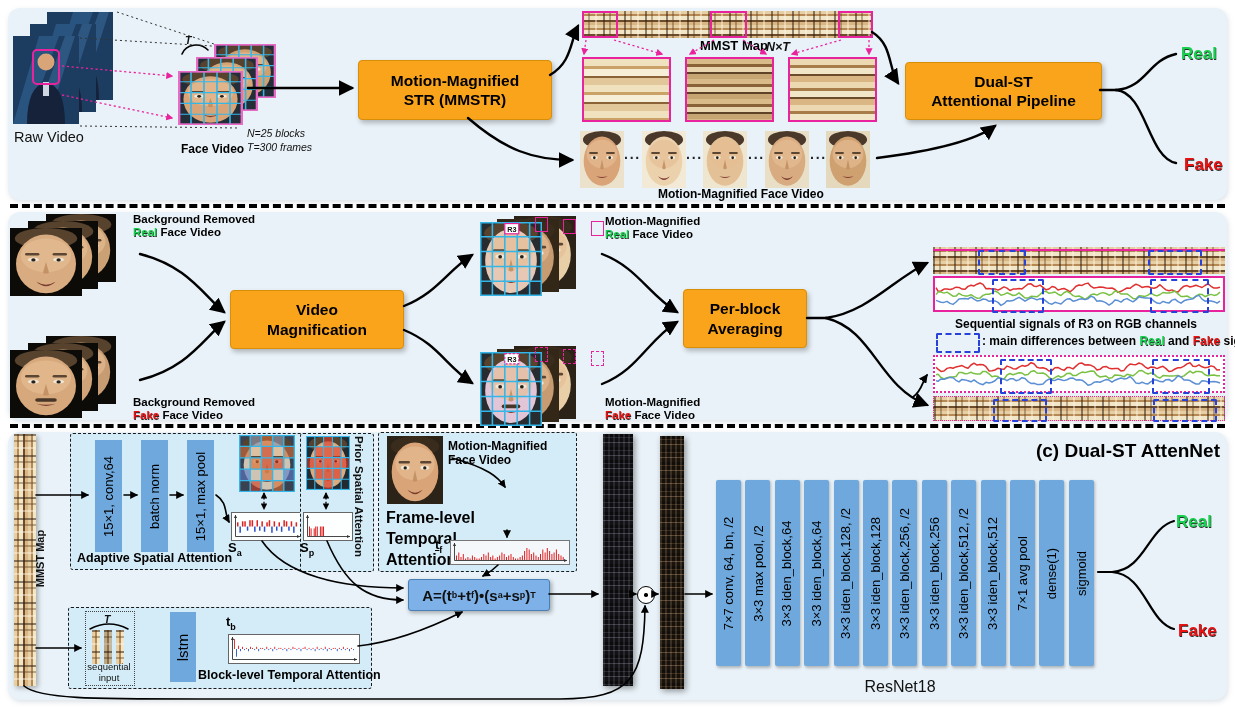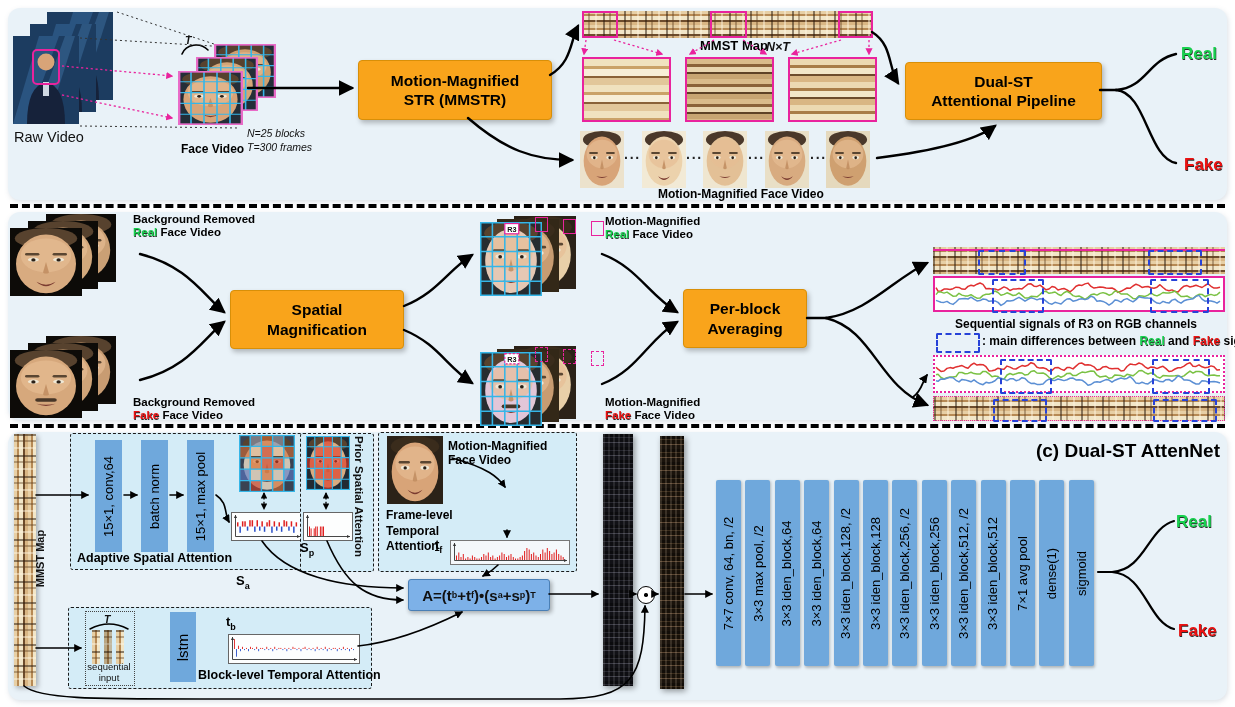--- a/index.html
+++ b/index.html
@@ -377,21 +377,21 @@
           <rect x="21" y="51" width="18" height="3.8" rx="1.9" fill="#473627"></rect>
           <path d="M22,57 Q30,59 38,57 Q30,61.5 22,57 Z" fill="#7a3b30"></path>
         </svg></div>
     </div>
   <div class="lbl" style="left:133px;top:396px;">
     <span>Background Removed</span><br>
     <span class="fake">Fake</span><span> Face Video</span>
   </div>
 
   <div class="obox" style="left:230px;top:290px;width:172px;height:57px;">
-    <span>Spatial</span>
+    <span>Video</span>
     <span>Magnification</span>
   </div>
 
   <div class="face-ph" id="mmreal-b" style="left:480px;top:216px;width:120px;height:80px;">
       <div style="position: absolute; left: 34px; top: 0px; width: 62px; height: 73px;"><svg width="100%" height="100%" viewBox="0 0 60 72" preserveAspectRatio="none">
           <rect width="60" height="72" fill="#2b2218"></rect>
           <ellipse cx="30" cy="11" rx="26" ry="11" fill="#3a2c1c"></ellipse>
           <ellipse cx="30" cy="38" rx="25" ry="31" fill="#e8cfa8"></ellipse>
           <ellipse cx="30" cy="29" rx="21" ry="18" fill="#e6bd93" opacity="0.65"></ellipse>
           <rect x="12.5" y="26.5" width="12" height="2.6" rx="1.3" fill="#5a4632"></rect>
@@ -639,21 +639,21 @@
         <rect x="58.7" y="8.3" width="1.5" height="5.3" fill="#e02020"></rect>
         <rect x="61.1" y="13.5" width="1.5" height="6.3" fill="#2b50c8"></rect>
         <rect x="63.6" y="9.3" width="1.5" height="4.2" fill="#e02020"></rect>
         <g stroke="#333" stroke-width="0.9">
           <line x1="3.5" y1="23.5" x2="68" y2="23.5"></line>
           <line x1="3.5" y1="23.5" x2="3.5" y2="2"></line>
         </g>
         <path d="M68,23.5 l-3,-1.6 l0,3.2 Z" fill="#333"></path>
         <path d="M3.5,2 l-1.6,3 l3.2,0 Z" fill="#333"></path>
       </svg></div>
-  <div class="lbl" style="left:236px;top:541px;font-size:13px;margin-top:33px;"><span>S</span><sub>a</sub></div>
+  <div class="lbl" style="left:228px;top:541px;font-size:13px;"><span>S</span><sub>a</sub></div>
 
   <div class="dashbox" style="left:300px;top:433px;width:72px;height:137px;"></div>
   <div class="face-ph" id="faceP" style="left:306px;top:436px;width:44px;height:54px;"><svg width="100%" height="100%" viewBox="0 0 60 72" preserveAspectRatio="none">
         <rect width="60" height="72" fill="#222a32"></rect>
         <ellipse cx="30" cy="11" rx="26" ry="11" fill="#57422e"></ellipse>
         <ellipse cx="30" cy="38" rx="25" ry="31" fill="#d8ab80"></ellipse>
         <ellipse cx="30" cy="29" rx="21" ry="18" fill="#e6bd93" opacity="0.65"></ellipse>
         <rect x="12.5" y="26.5" width="12" height="2.6" rx="1.3" fill="#5a4632"></rect>
         <rect x="35.5" y="26.5" width="12" height="2.6" rx="1.3" fill="#5a4632"></rect>
         <ellipse cx="19.5" cy="33.5" rx="4.6" ry="2.2" fill="#efe8d6"></ellipse>
@@ -718,21 +718,21 @@
         <ellipse cx="40.5" cy="33.5" rx="4.6" ry="2.2" fill="#efe8d6"></ellipse>
         <circle cx="19.5" cy="33.8" r="1.8" fill="#2b2017"></circle>
         <circle cx="40.5" cy="33.8" r="1.8" fill="#2b2017"></circle>
         <path d="M30,36 L27.5,47 Q30,49.5 32.5,47 Z" fill="#c08c5f" opacity=".85"></path>
         <path d="M22,57 Q30,63 38,57 Q30,66.5 22,57 Z" fill="#7a3b30"></path>
       </svg></div>
   <div class="lbl" style="left:448px;top:440px;font-size:12px;">
     <span>Motion-Magnified</span><br>
     <span>Face Video</span>
   </div>
-  <div class="lbl" style="left:386px;top:508px;font-size:12px;line-height:1.3;">
+  <div class="lbl" style="left:386px;top:508px;font-size:16px;line-height:1.3;">
     <span>Frame-level</span><br>
     <span>Temporal</span><br>
     <span>Attention</span>
   </div>
   <div class="lbl" style="left:435px;top:538px;font-size:13px;text-decoration:underline;"><span>t</span><sub>f</sub></div>
   <div class="minichart" id="tfchart" style="left:450px;top:540px;width:118px;height:23px;background:#f4f8fb;border-color:#777;"><svg width="100%" height="100%" viewBox="0 0 118 23" preserveAspectRatio="none">
         <rect x="5.0" y="14.5" width="1.0" height="4.5" fill="#e02020"></rect>
         <rect x="7.3" y="11.5" width="1.0" height="7.5" fill="#e02020"></rect>
         <rect x="9.5" y="16.0" width="1.0" height="3.0" fill="#e02020"></rect>
         <rect x="11.8" y="13.0" width="1.0" height="6.0" fill="#e02020"></rect>
@@ -925,20 +925,21 @@
       <div class="" style="width: 25px; height: 186px; background: rgb(111, 168, 220); border-radius: 2px; display: flex; align-items: center; justify-content: center; box-shadow: rgba(0, 0, 0, 0.25) 1px 1.5px 3px;">
         <span style="transform: rotate(-90deg); white-space: nowrap; font-size: 13px; color: rgb(0, 0, 0);">7×1 avg pool</span>
       </div>
       <div class="" style="width: 25px; height: 186px; background: rgb(111, 168, 220); border-radius: 2px; display: flex; align-items: center; justify-content: center; box-shadow: rgba(0, 0, 0, 0.25) 1px 1.5px 3px;">
         <span style="transform: rotate(-90deg); white-space: nowrap; font-size: 13px; color: rgb(0, 0, 0);">dense(1)</span>
       </div>
       <div class="" style="width: 25px; height: 186px; background: rgb(111, 168, 220); border-radius: 2px; display: flex; align-items: center; justify-content: center; box-shadow: rgba(0, 0, 0, 0.25) 1px 1.5px 3px;">
         <span style="transform: rotate(-90deg); white-space: nowrap; font-size: 13px; color: rgb(0, 0, 0);">sigmoid</span>
       </div>
     </div>
+  <div class="abs" style="left:800px;top:678px;width:200px;text-align:center;font-size:16px;">ResNet18</div>
 
   <div class="outlbl real" style="left:1176px;top:512px;">Real</div>
   <div class="outlbl fake" style="left:1178px;top:621px;">Fake</div>
 
   <svg class="abs" width="1235" height="707" style="left:0;top:0;pointer-events:none;">
     <defs>
       <marker id="ah" viewBox="0 0 10 10" refX="8.5" refY="5" markerWidth="6.5" markerHeight="6.5" orient="auto-start-reverse">
           <path d="M0,0 L10,5 L0,10 Z" fill="#000"></path>
         </marker>
       <marker id="ahs" viewBox="0 0 10 10" refX="8.5" refY="5" markerWidth="5" markerHeight="5" orient="auto-start-reverse">

